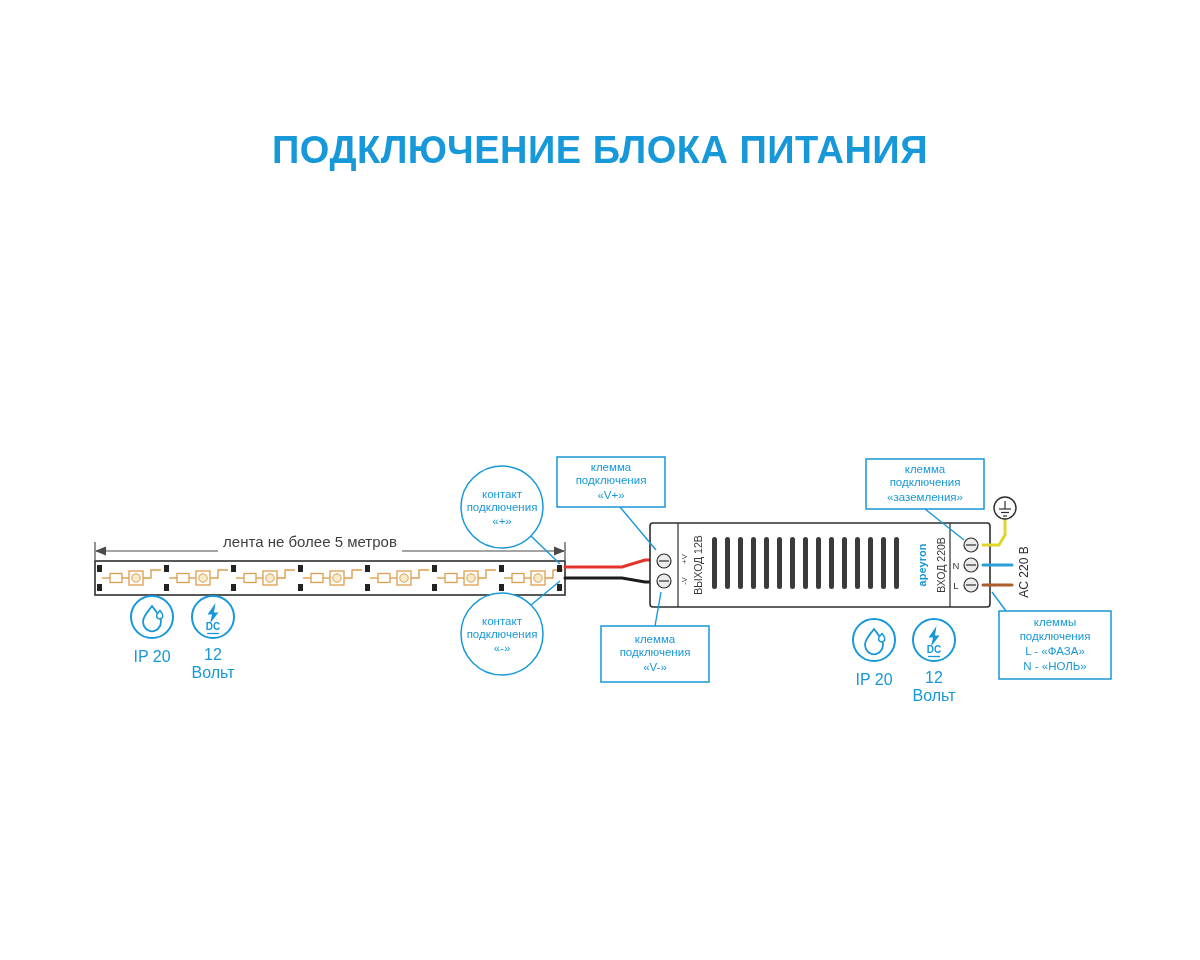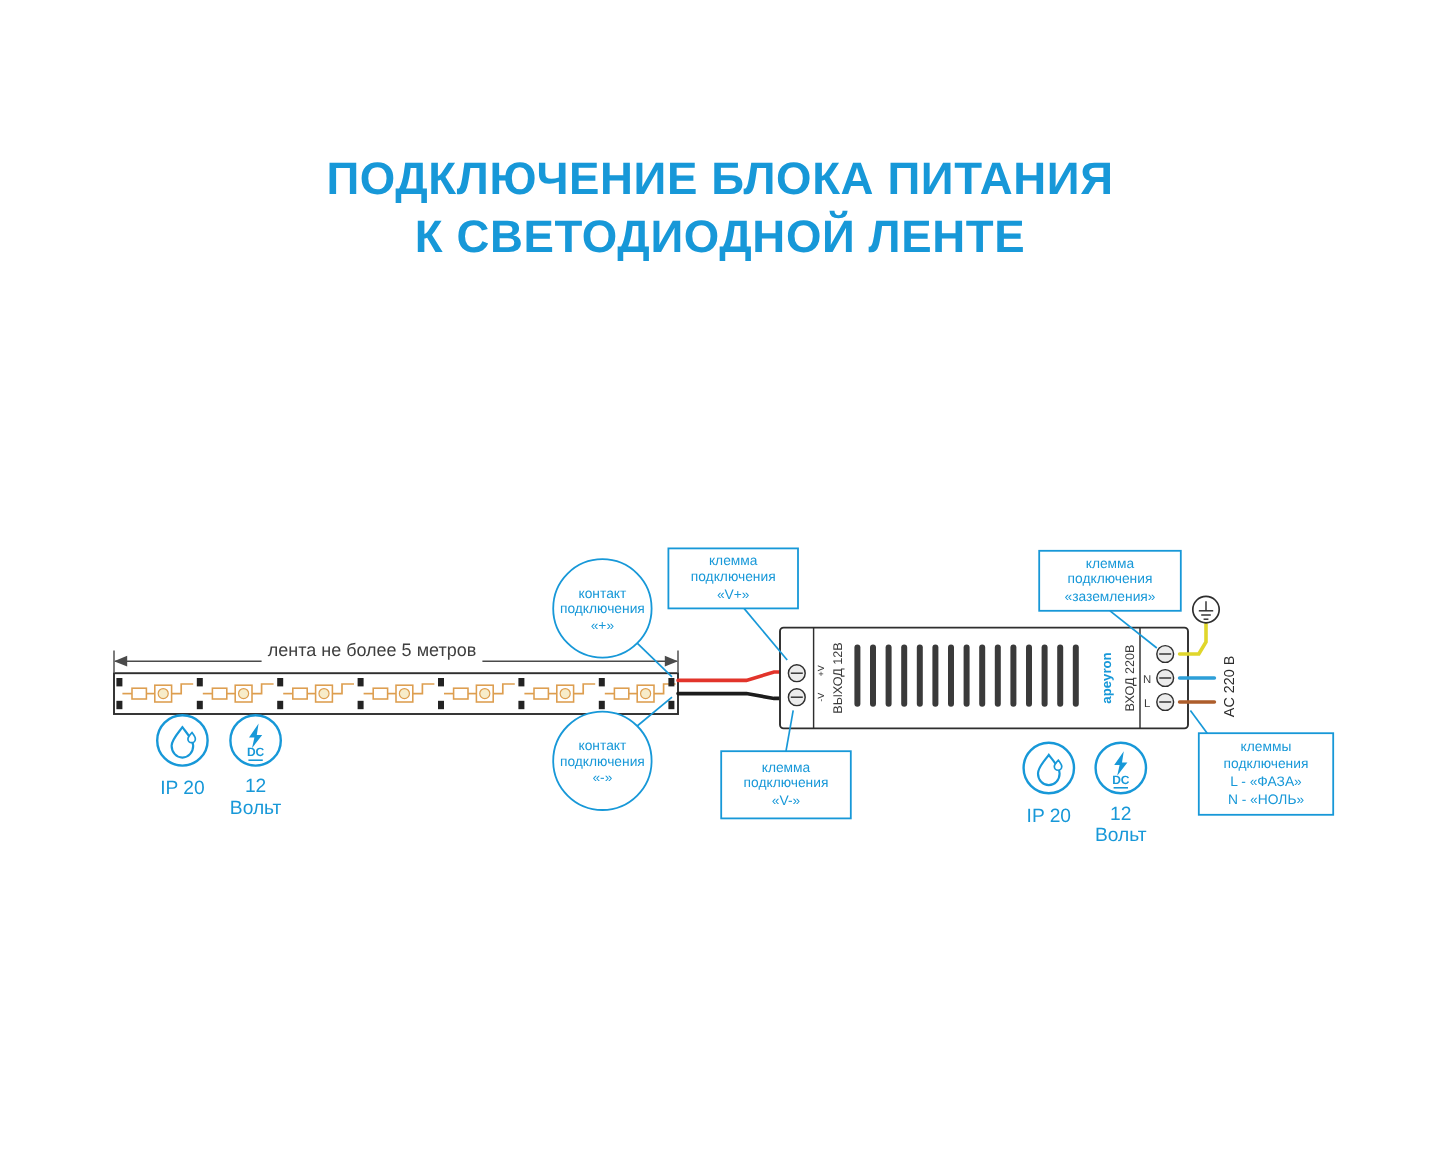--- a/index.html
+++ b/index.html
@@ -34,21 +34,20 @@
   .badge-label{fill:#1798d8;font-size:16px;text-anchor:middle;}
   .dc-text{fill:#1798d8;font-size:10px;font-weight:bold;text-anchor:middle;}
 </style>
 </head>
 <body>
 
 <div class="page">
 
   <div class="title">
     <span>ПОДКЛЮЧЕНИЕ БЛОКА ПИТАНИЯ</span>
-    <span>К СВЕТОДИОДНОЙ ЛЕНТЕ</span>
   </div>
 
   <svg viewBox="0 0 1200 960" width="1200" height="960">
     <defs>
       <g id="led-module">
         <rect class="pad" x="2" y="4" width="5" height="7"></rect>
         <rect class="pad" x="2" y="23" width="5" height="7"></rect>
         <polyline class="trace" points="7,17 15,17"></polyline>
         <rect class="comp" x="15" y="12.5" width="12" height="9"></rect>
         <polyline class="trace" points="27,17 34,17"></polyline>

